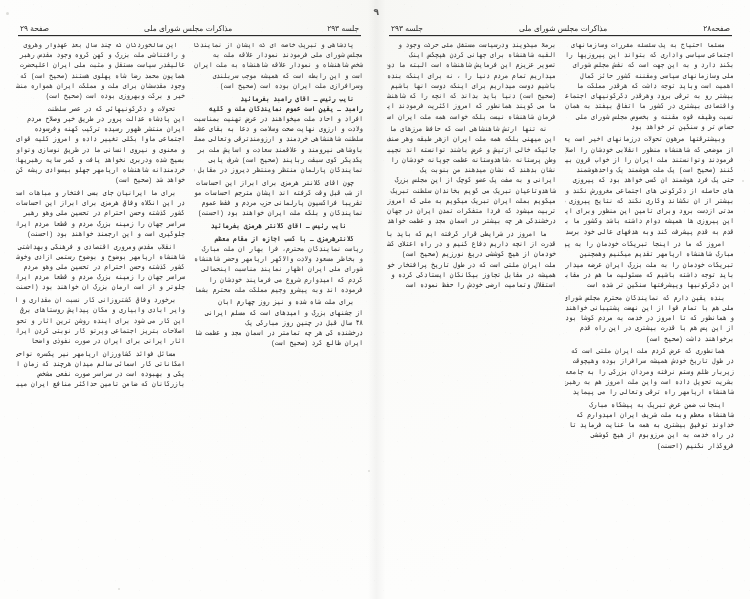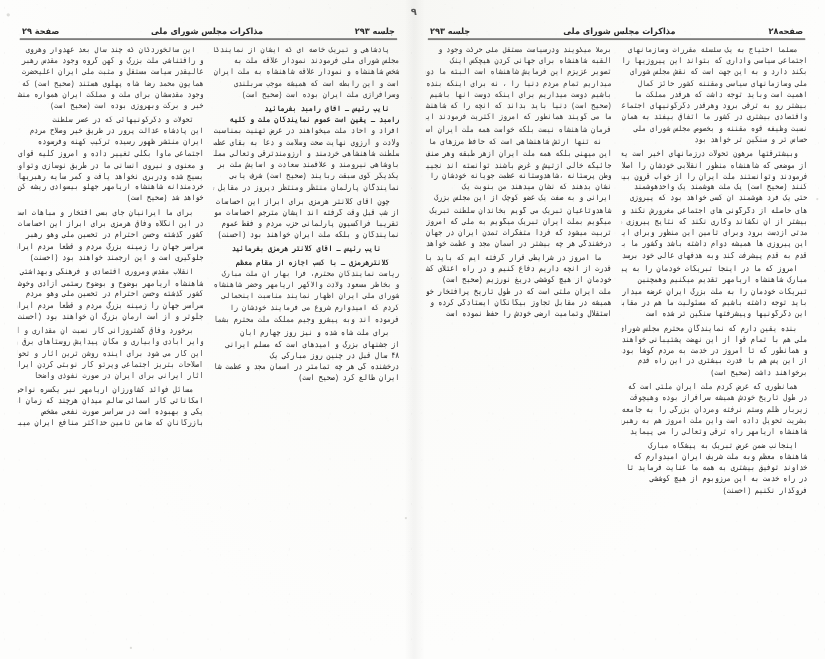--- a/index.html
+++ b/index.html
@@ -40,21 +40,21 @@
   .page{position:relative;height:599px;box-sizing:border-box;}
   .page-right{width:375px;padding:14px 16px 10px 12px;}
   .page-left {width:375px;padding:14px 12px 10px 16px;}
 
   
   .runhead{
     position:relative;display:flex;align-items:flex-end;justify-content:space-between;
     height:19px;padding:0 4px 1px 4px;
   }
   .runhead .rh-item{
-    font-size:7.4px;font-weight:bold;color:#2a2a2a;white-space:nowrap;
+    font-size:7.4px;font-weight:normal;color:#2a2a2a;white-space:nowrap;
     letter-spacing:.2px;transform:scaleY(1.05);
   }
   .rh-center{font-size:7.8px;}
   .rule{
     height:0;border-top:1.35px solid #2b2b2b;margin:1px 2px 0 2px;
     box-shadow:0 .5px 0 rgba(0,0,0,.25);
   }
 
   
   .cols{

